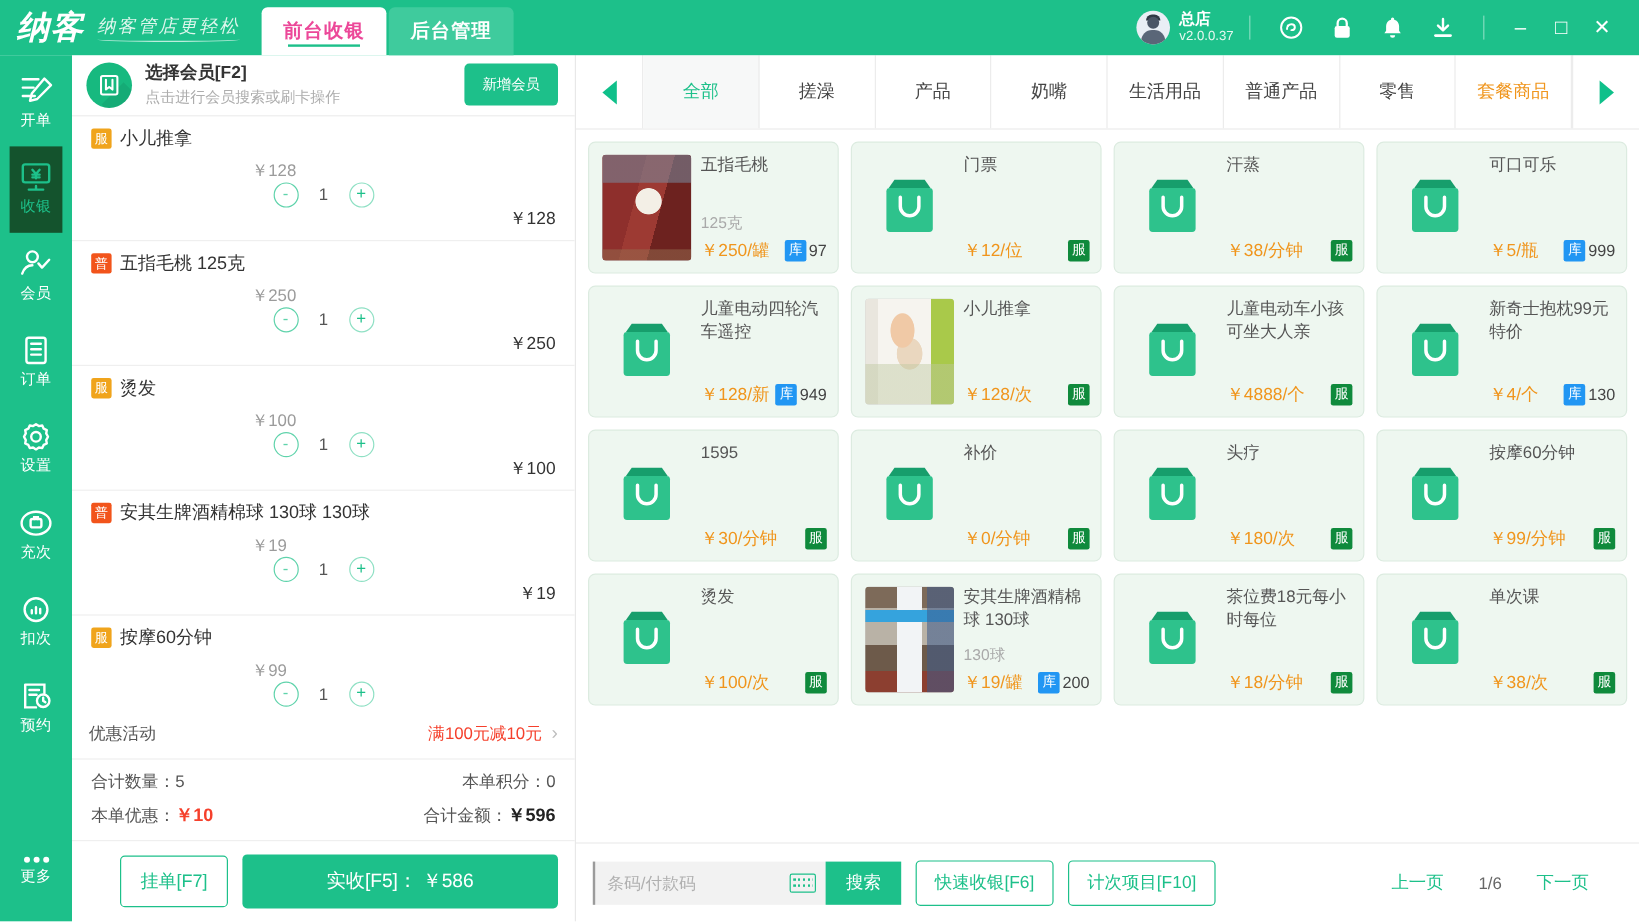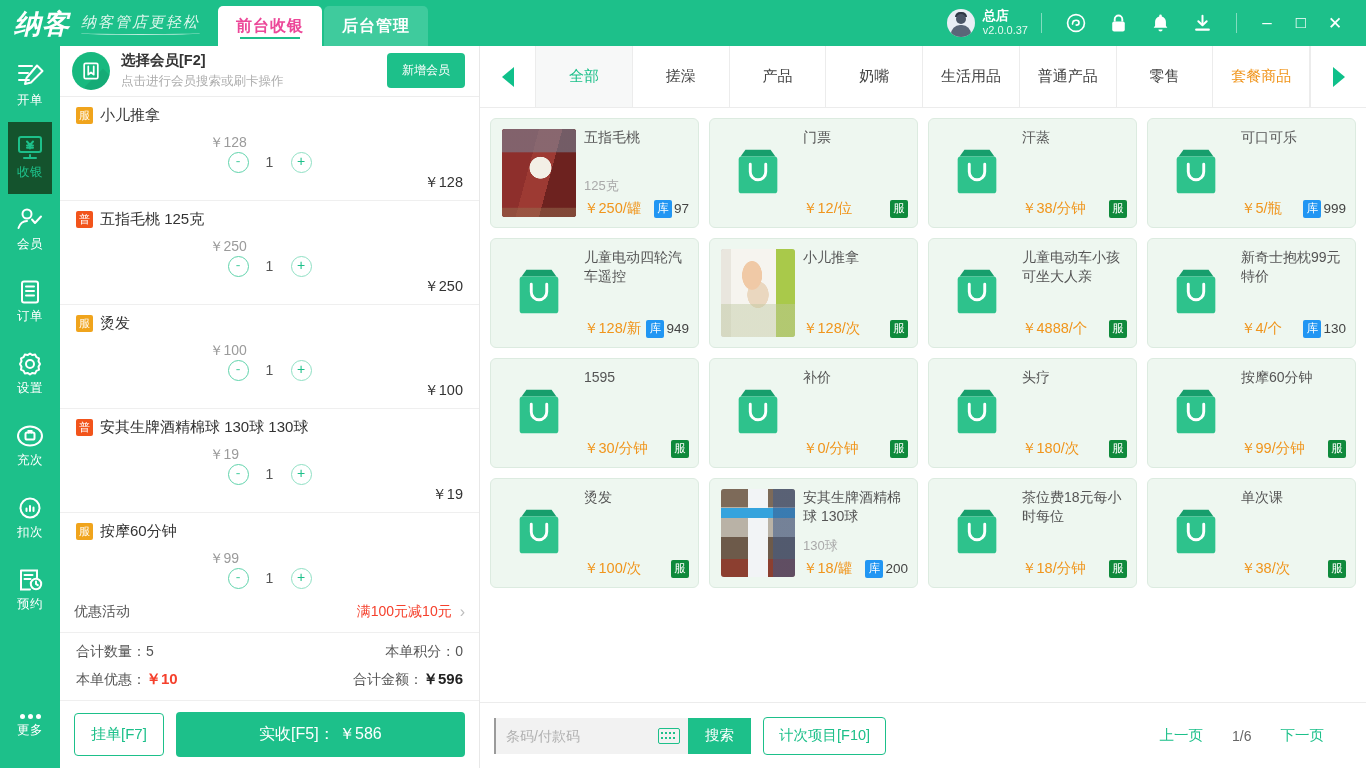--- a/index.html
+++ b/index.html
@@ -144,21 +144,21 @@
   .promo-arrow { color:#bdbdbd; margin-left:8px; font-size:16px; }
 
   .sum-grid {
     padding:10px 16px 11px 16px; border-bottom:1px solid #efefef;
     display:grid; grid-template-columns:1fr 1fr; row-gap:9px; font-size:14px; color:#555;
   }
   .sum-grid .r { text-align:right; }
   .sum-red { color:#f5402c; font-weight:bold; font-size:15px; }
   .sum-dark { color:#222; font-weight:bold; font-size:15px; }
 
-  .cart-actions { padding:11px 14px; display:flex; gap:12px; align-items:center; }
+  .cart-actions { padding:11px 14px; display:flex; gap:12px; align-items:center;margin-left:26px; }
   .btn-hold {
     border:1px solid #1dc08a; color:#1dc08a; background:#fff; border-radius:4px;
     padding:11px 16px; font-size:15px; cursor:pointer; font-family:inherit;
   }
   .btn-pay {
     flex:1 1 auto; background:#1dc08a; border:none; color:#fff; border-radius:4px;
     padding:12px 0; font-size:16px; cursor:pointer; font-family:inherit;
   }
 
   
@@ -814,21 +814,21 @@
         linear-gradient(90deg,rgba(0,0,0,0) 0 36%,#f2f4f6 36% 64%,rgba(0,0,0,0) 64%),
         linear-gradient(180deg,rgba(0,0,0,0) 0 22%,rgba(0,0,0,0) 100%)"></span>
      <span class="ph" style="background:linear-gradient(180deg,rgba(0,0,0,0) 0 22%,#35a3dd 22% 33%,rgba(0,0,0,0) 33%)"></span>
      <span class="ph" style="background:linear-gradient(90deg,rgba(0,0,0,0) 0 70%,rgba(60,90,140,.55) 70% 100%)"></span>
                 </span>
               </div>
               <div class="card-body">
                 <div class="card-title">安其生牌酒精棉球 130球</div>
                 <div class="card-spec">130球</div>
                 <div class="card-foot">
-                  <span class="card-price">￥18/罐</span>
+                  <span class="card-price">￥19/罐</span>
                   <span class="card-tags">
                     <span class="tag-ku">库</span>
                     <span class="tag-num">200</span>
                   </span>
                 </div>
               </div>
             </div>
             <div class="card">
               <div class="card-media">
                 <svg class="bagicon" viewBox="0 0 64 60">
@@ -871,20 +871,21 @@
       </div>
 
       <div class="bottom-bar">
         <div class="search-group">
           <div class="search-input-wrap">
             <input class="search-input" type="text" placeholder="条码/付款码" style="">
             <span class="kbd-ico"></span>
           </div>
           <button class="btn-search">搜索</button>
         </div>
+        <button class="btn-outline">快速收银[F6]</button>
         <button class="btn-outline">计次项目[F10]</button>
 
         <div class="pager">
           <button class="pg-btn pg-prev">上一页</button>
           <span class="pg-count">1/6</span>
           <button class="pg-btn pg-next">下一页</button>
         </div>
       </div>
     </div>
   </div>

